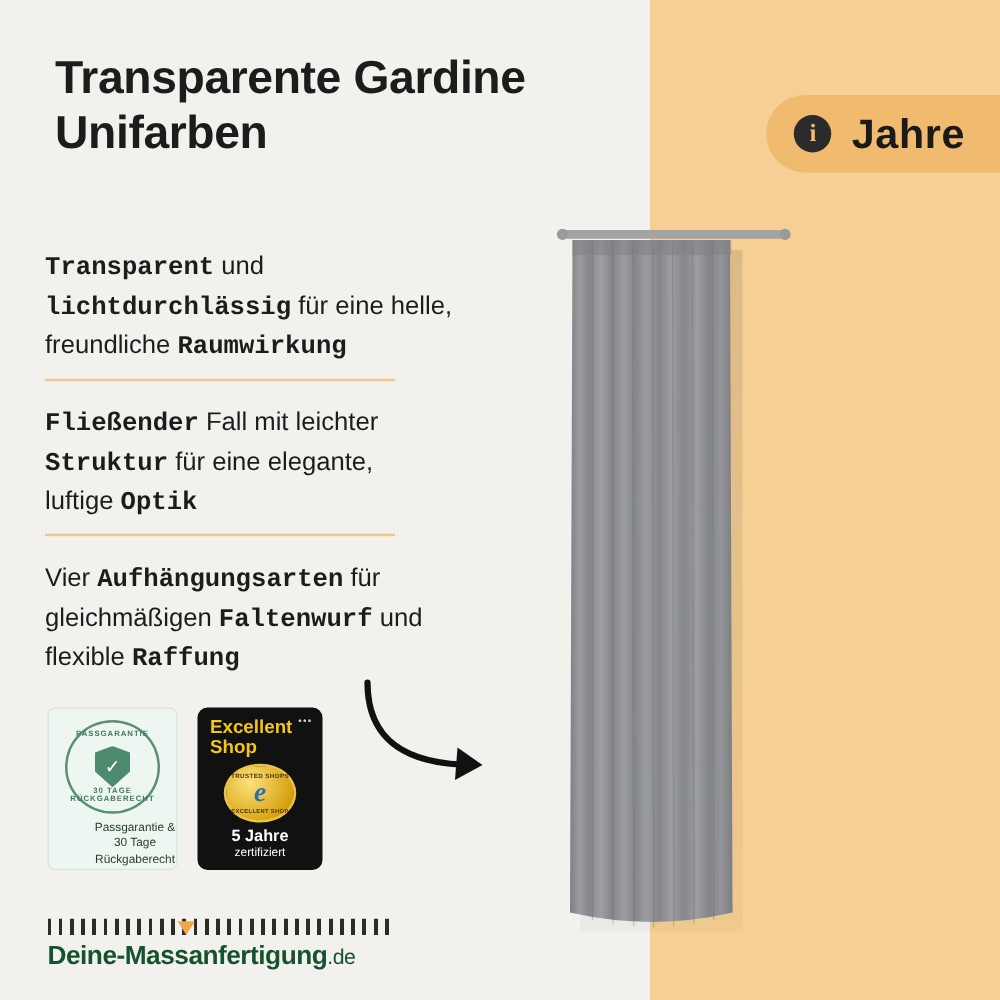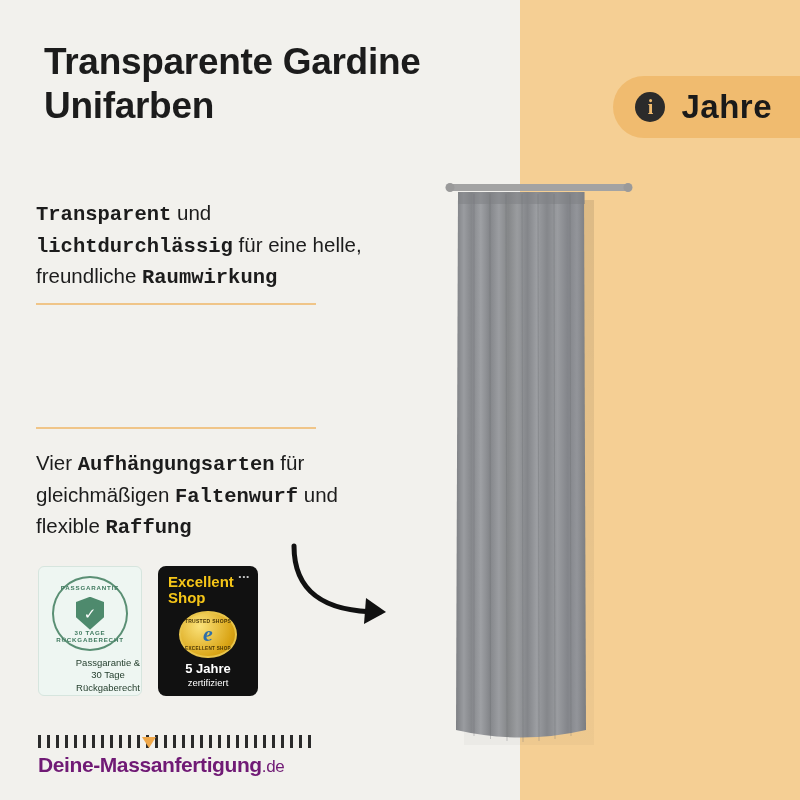--- a/index.html
+++ b/index.html
@@ -216,21 +216,21 @@
     position: absolute; left: 104px; top: 2px;
     width: 0; height: 0;
     border-left: 7px solid transparent;
     border-right: 7px solid transparent;
     border-top: 11px solid #f0a84a;
   }
   #logo .logo-text {
     margin-top: 3px;
     font-size: 21px;
     font-weight: bold;
-    color: #701a75;
+    color: #14532d;
     letter-spacing: -0.4px;
   }
   #logo .logo-text .suffix { font-weight: normal; font-size: 17px; }
 
   
   #curtain-wrap { position: absolute; left: 430px; top: 170px; }
 </style>
 </head>
 <body>
 
@@ -288,20 +288,21 @@
 
   <div id="info-badge">
     <span class="icircle">i</span>
     <span class="ilabel">Jahre</span>
   </div>
 
   <div id="title">Transparente Gardine Unifarben</div>
 
   <div class="bullet" id="bullet-1"><b>Transparent</b> und<br><b>lichtdurchlässig</b> für eine helle,<br>freundliche <b>Raumwirkung</b></div>
   <div class="divider" id="div-1"></div>
+  <div class="bullet" id="bullet-2"><b>Fließender</b> Fall mit leichter<br><b>Struktur</b> für eine elegante,<br>luftige <b>Optik</b></div>
   <div class="divider" id="div-2"></div>
   <div class="bullet" id="bullet-3">Vier <b>Aufhängungsarten</b> für<br>gleichmäßigen <b>Faltenwurf</b> und<br>flexible <b>Raffung</b></div>
 
   <div id="badges">
     <div class="badge-pass">
       <div class="pass-seal">
         <div class="ring-text-top">PASSGARANTIE</div>
         <div class="pass-shield">
             <span>✓</span>
           </div>

